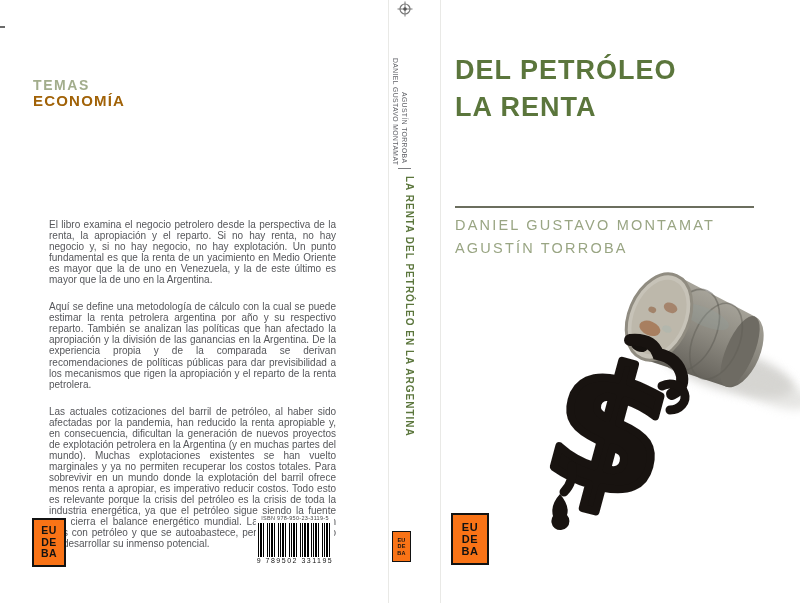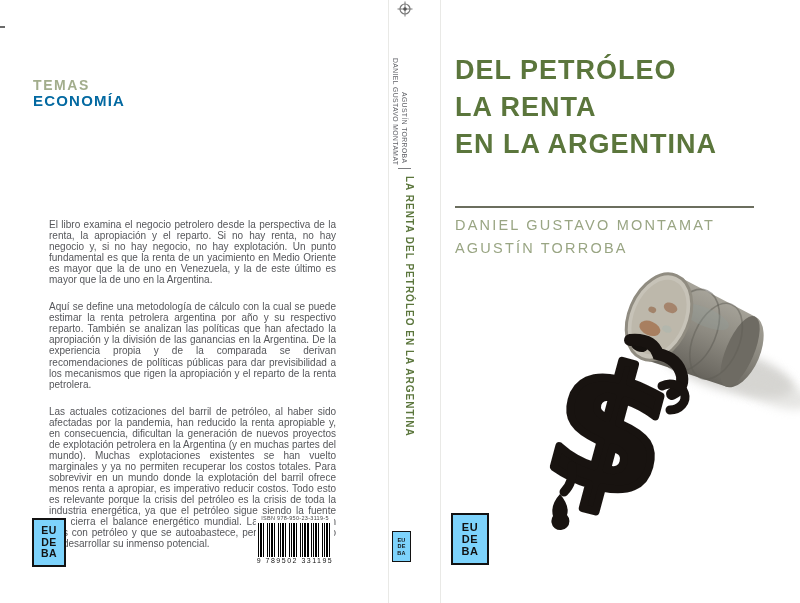--- a/index.html
+++ b/index.html
@@ -13,25 +13,25 @@
   .regmark{left:397px;top:1px;width:16px;height:16px;}
   .cropmark-left{left:0;top:26px;width:5px;height:2px;background:#6a6a6a;}
 
   
   .fold{top:0;width:1px;height:603px;background:#e9e9e6;}
   .fold-left{left:388px;}
   .fold-right{left:440px;}
 
   
   .series-label{left:33px;top:77px;font-size:14px;font-weight:bold;letter-spacing:1.6px;color:#a2ad8c;}
-  .series-category{left:33px;top:92px;font-size:15px;font-weight:bold;letter-spacing:1.2px;color:#0369a1;}
+  .series-category{left:33px;top:92px;font-size:15px;font-weight:bold;letter-spacing:1.2px;color:#a16207;}
   .blurb{left:33px;top:203px;width:319px;color:#55565a;font-size:10px;line-height:11.05px;text-align:justify;}
   .blurb p{margin:16px;}
 
-  .logo-box{border:2px solid #121212;background:#7dd3fc;color:#121212;
+  .logo-box{border:2px solid #121212;background:#f97316;color:#121212;
     display:flex;flex-direction:column;align-items:center;justify-content:center;
     font-weight:bold;text-align:center;box-sizing:border-box;}
   .logo-box span{display:block;}
   .backlogo{left:32px;top:518px;width:34px;height:49px;font-size:10.5px;line-height:11.5px;letter-spacing:0.5px;}
   .publisher-name{left:74px;top:521px;font-size:9px;line-height:11.5px;color:#2e2e2e;}
   .publisher-name span{display:block;}
 
   
   .barcode{left:256px;top:515px;width:78px;background:#fff;text-align:center;}
   .barcode .isbn{font-size:5.5px;color:#444;letter-spacing:0.3px;line-height:7px;white-space:nowrap;}
@@ -103,21 +103,20 @@
   <div class="abs vtext spine-title">LA RENTA DEL PETRÓLEO EN LA ARGENTINA</div>
   <div class="abs logo-box spinelogo">
     <span>EU</span>
     <span>DE</span>
     <span>BA</span>
   </div>
 
   <div class="abs front-title">
     <span>DEL PETRÓLEO</span>
     <span>LA RENTA</span>
-    <span>EN LA ARGENTINA</span>
   </div>
   <div class="abs title-rule"></div>
   <div class="abs front-authors">
     <span>DANIEL GUSTAVO MONTAMAT</span>
     <span>AGUSTÍN TORROBA</span>
   </div>
 
   <svg class="abs illustration" viewBox="470 250 330 300" width="330" height="300">
     <defs>
       <linearGradient id="bodyGrad" x1="0" y1="0" x2="0" y2="1">

